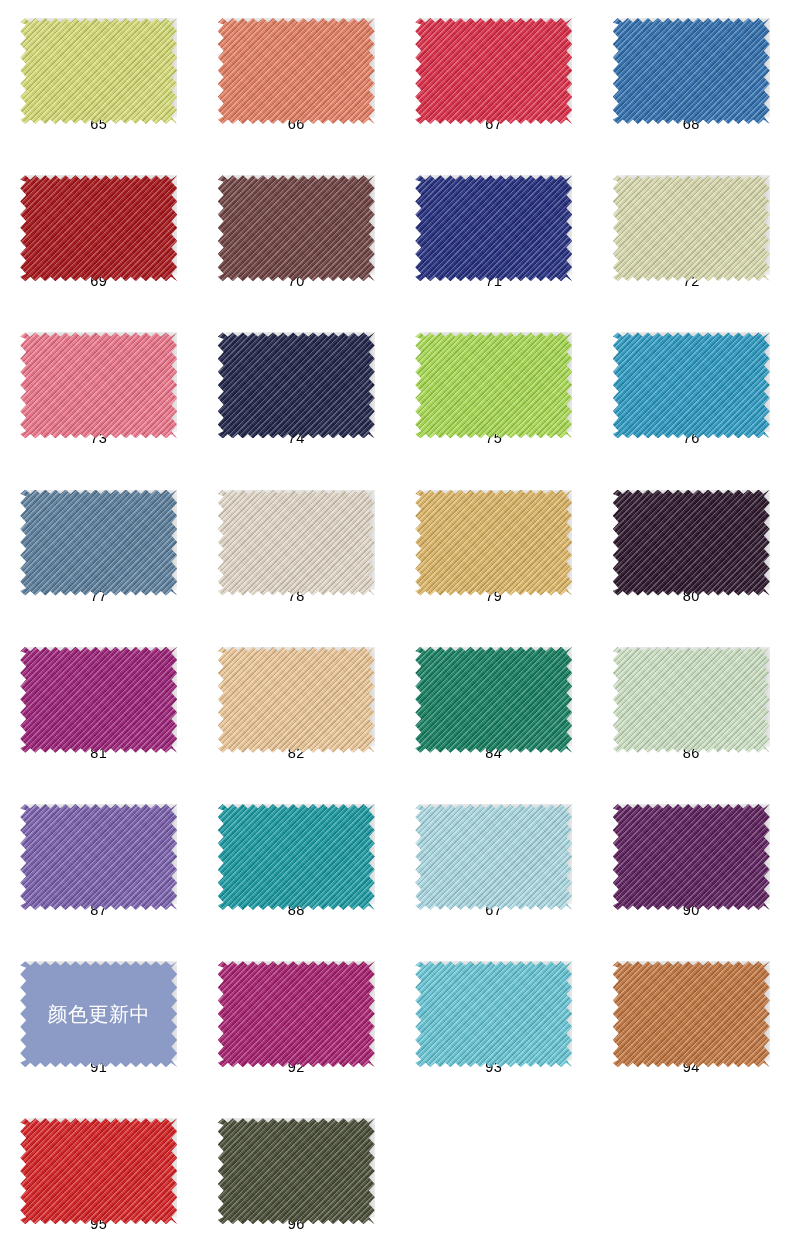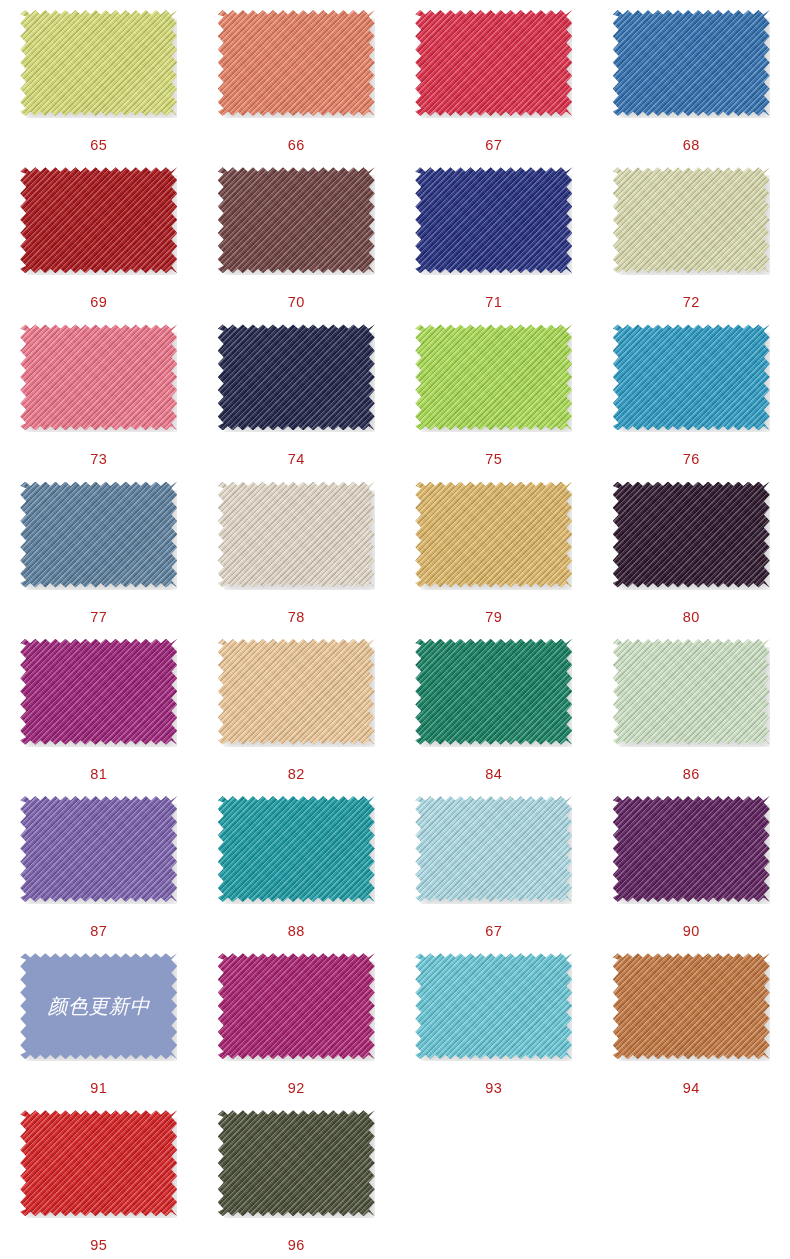--- a/index.html
+++ b/index.html
@@ -53,21 +53,21 @@
     filter: blur(5px);
     -webkit-mask-image:
       
       linear-gradient(#000,#000);
     z-index: 0;
   }
 
   .chip {
     position: absolute;
     left: 0;
-    top: 0;
+    top: 8px;
     width: 157px;
     height: 106px;
     z-index: 1;
     
     -webkit-clip-path: polygon(
       0% 4.2%, 3.2% 0%, 6.4% 4.2%, 9.6% 0%, 12.8% 4.2%, 16% 0%,
       19.2% 4.2%, 22.4% 0%, 25.6% 4.2%, 28.8% 0%, 32% 4.2%, 35.2% 0%,
       38.4% 4.2%, 41.6% 0%, 44.8% 4.2%, 48% 0%, 51.2% 4.2%, 54.4% 0%,
       57.6% 4.2%, 60.8% 0%, 64% 4.2%, 67.2% 0%, 70.4% 4.2%, 73.6% 0%,
       76.8% 4.2%, 80% 0%, 83.2% 4.2%, 86.4% 0%, 89.6% 4.2%, 92.8% 0%,
@@ -100,21 +100,20 @@
       96% 95.8%, 92.8% 100%, 89.6% 95.8%, 86.4% 100%, 83.2% 95.8%,
       80% 100%, 76.8% 95.8%, 73.6% 100%, 70.4% 95.8%, 67.2% 100%,
       64% 95.8%, 60.8% 100%, 57.6% 95.8%, 54.4% 100%, 51.2% 95.8%,
       48% 100%, 44.8% 95.8%, 41.6% 100%, 38.4% 95.8%, 35.2% 100%,
       32% 95.8%, 28.8% 100%, 25.6% 95.8%, 22.4% 100%, 19.2% 95.8%,
       16% 100%, 12.8% 95.8%, 9.6% 100%, 6.4% 95.8%, 3.2% 100%, 0% 95.8%,
       3.8% 93%, 0% 86.8%, 3.8% 80.6%, 0% 74.4%, 3.8% 68.2%, 0% 62%,
       3.8% 55.8%, 0% 49.6%, 3.8% 43.4%, 0% 37.2%, 3.8% 31%, 0% 24.8%,
       3.8% 18.6%, 0% 12.4%, 3.8% 6.2%
     );
-    font-style: italic;
   }
 
   
   .chip.woven::after {
     content: "";
     position: absolute;
     inset: 0;
     background-image:
       repeating-linear-gradient(
         135deg,
@@ -149,23 +148,22 @@
     color: #ffffff;
     font-size: 20px;
     letter-spacing: 0.5px;
     font-family: "DejaVu Sans", "Liberation Sans", sans-serif;
     z-index: 2;
     text-align: center;
     line-height: 1.1;
   }
 
   .swatch-label {
-    margin-top: 21px;
     font-size: 14.5px;
-    color: #b91c1c;
+    color: #000000;
     letter-spacing: 0.4px;
     font-family: "Liberation Sans", "DejaVu Sans", sans-serif;
     user-select: none;
   }
 </style>
 </head>
 <body>
 
 <div id="swatch-grid">
     <div class="swatch-cell">

